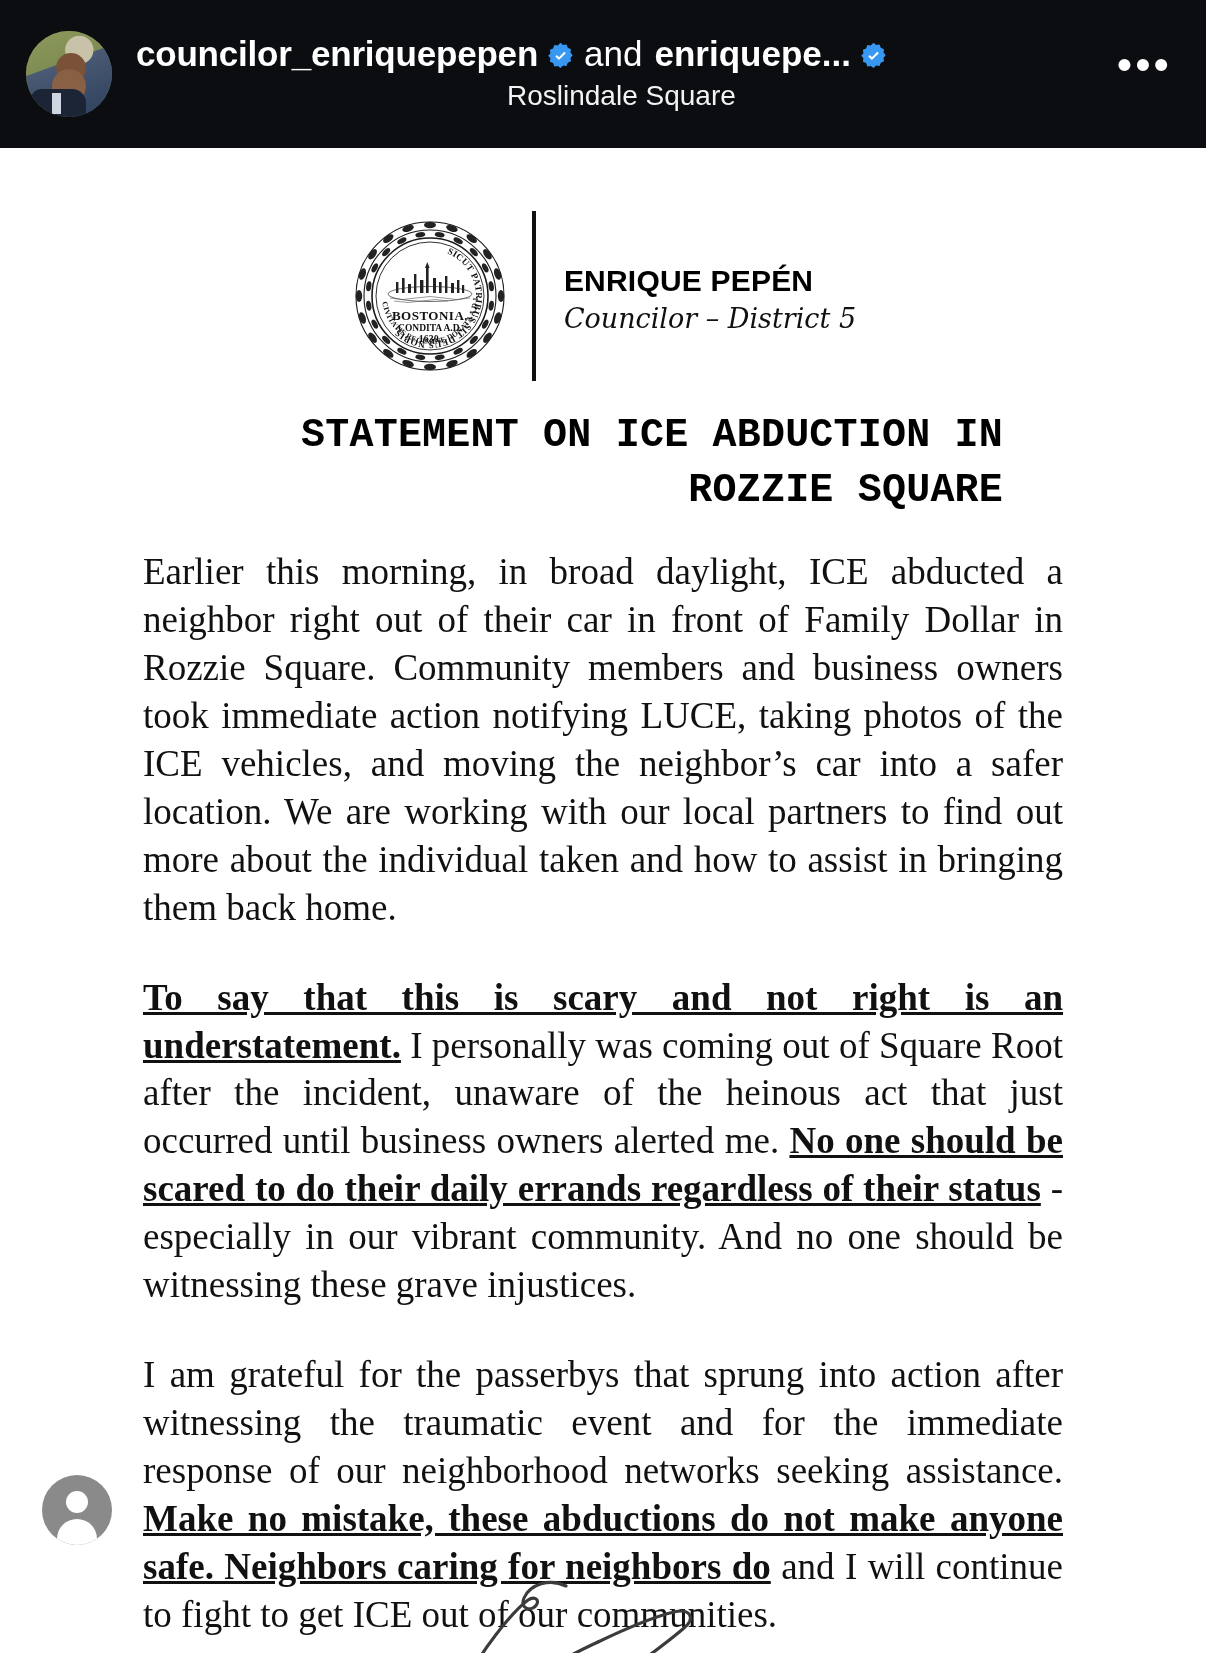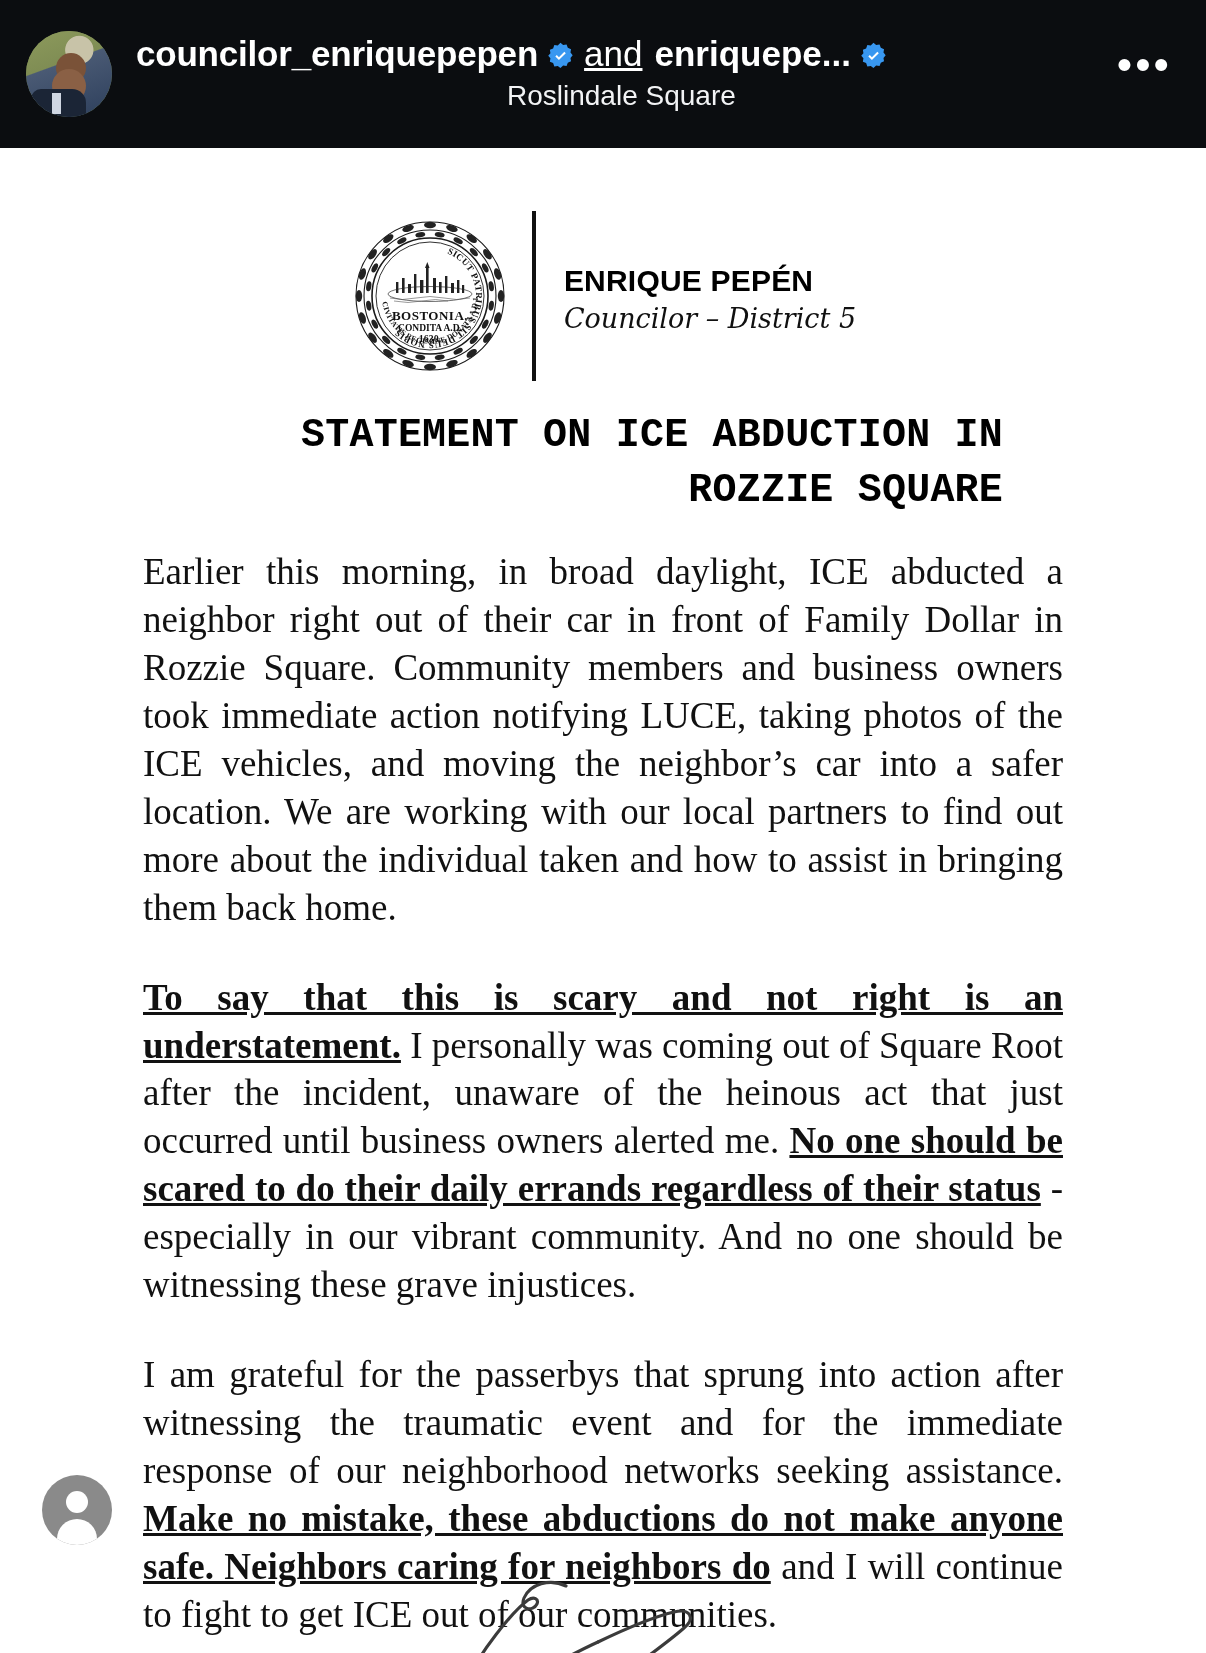--- a/index.html
+++ b/index.html
@@ -92,21 +92,20 @@
     font-weight: 700;
     letter-spacing: -0.2px;
     line-height: 1.05;
   }
   .handle-and {
     color: #ffffff;
     font-size: 35px;
     font-weight: 400;
     line-height: 1.05;
     margin: 0 2px 0 10px;
-    text-decoration: underline;
   }
   .handle-secondary {
     color: #ffffff;
     font-size: 35px;
     font-weight: 700;
     line-height: 1.05;
     margin-left: 10px;
   }
 
   .verified {

